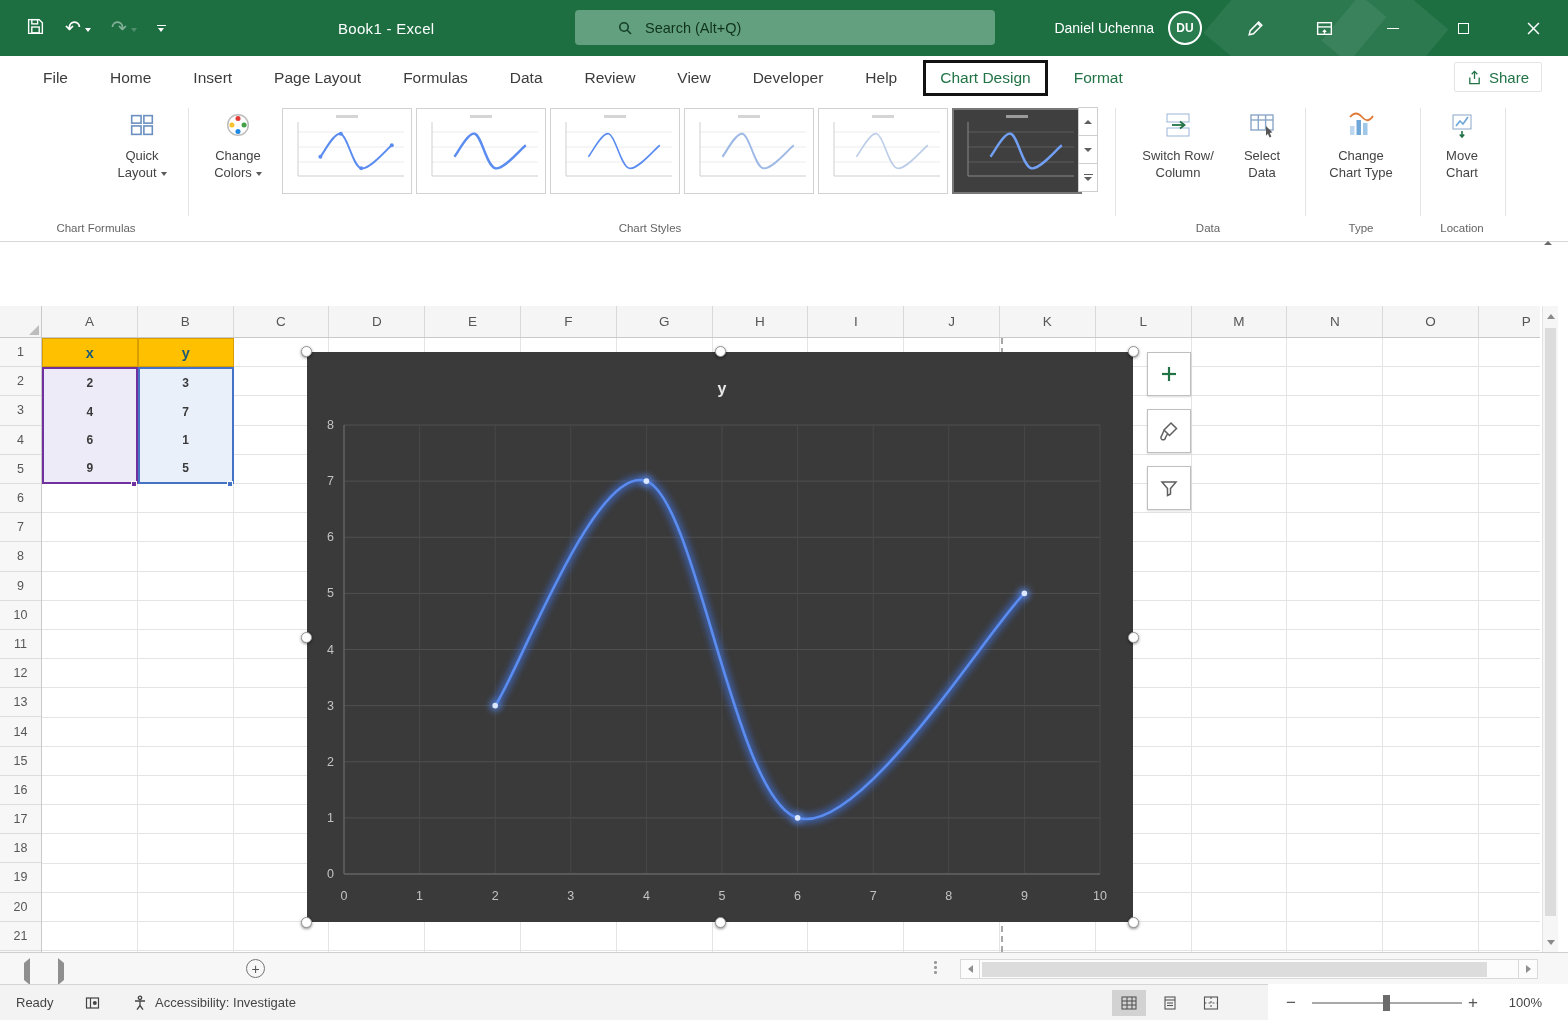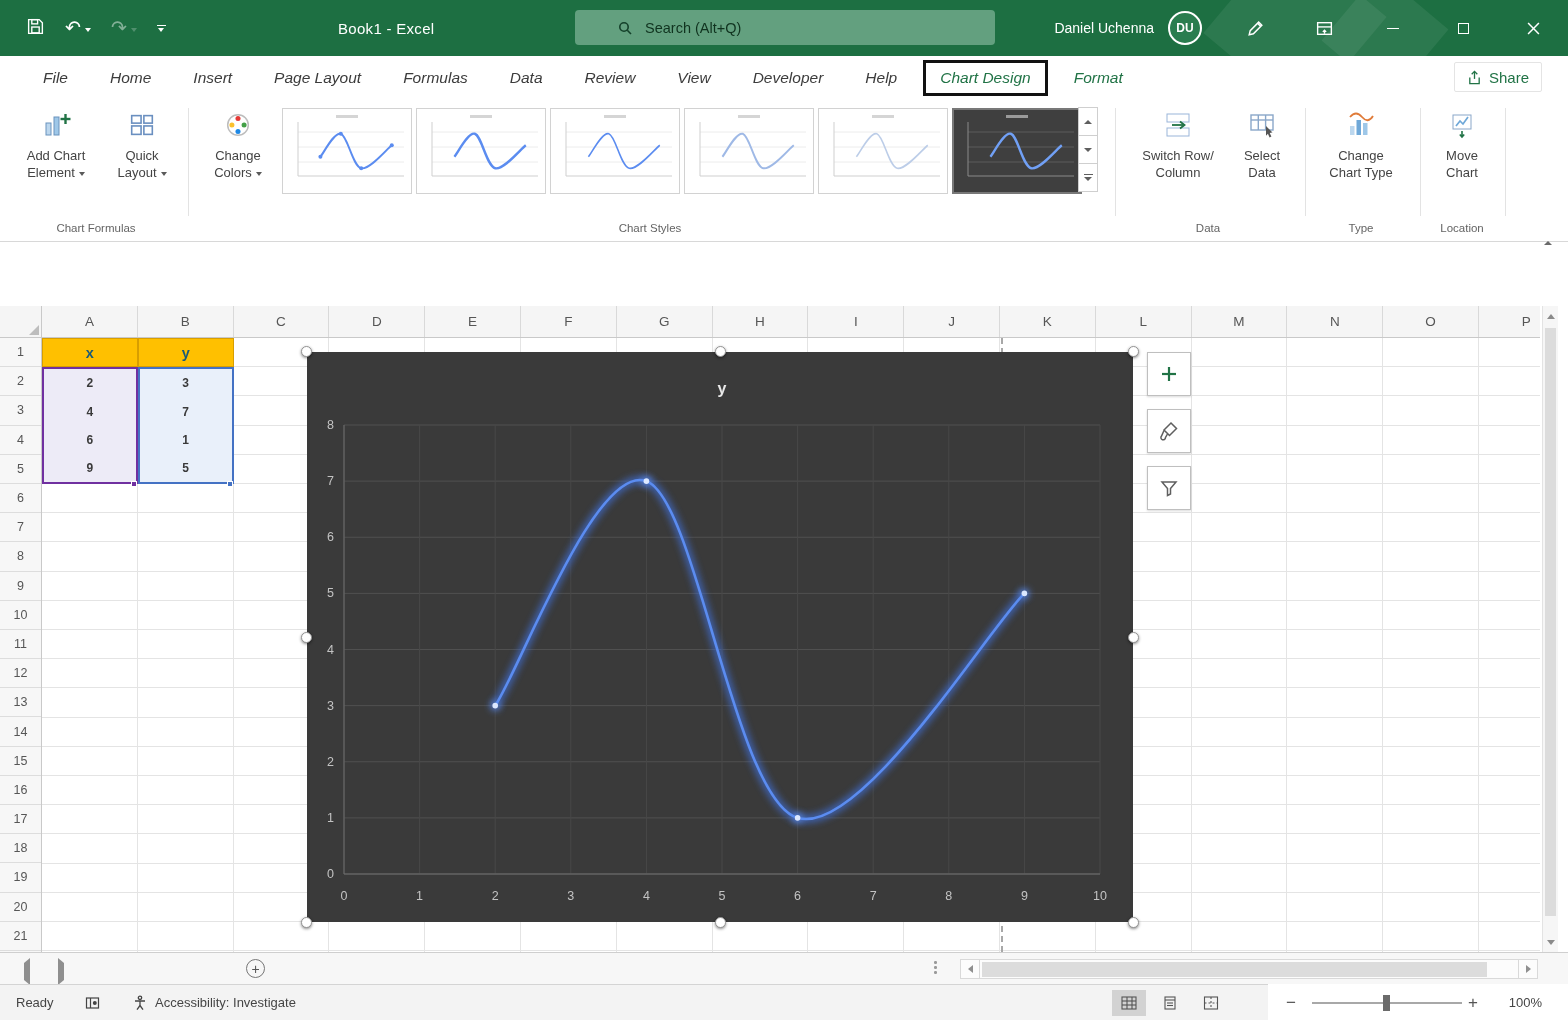--- a/index.html
+++ b/index.html
@@ -25,21 +25,21 @@
   .tb-user{position:absolute;left:1002px;top:0;width:152px;height:56px;display:flex;align-items:center;justify-content:flex-end;font-size:14px;}
   .avatar{position:absolute;left:1168px;top:11px;width:34px;height:34px;border-radius:50%;border:2px solid #fff;
           display:flex;align-items:center;justify-content:center;font-size:12px;font-weight:bold;background:#2a7d4f;}
   .tb-ico{position:absolute;top:0;height:56px;width:44px;display:flex;align-items:center;justify-content:center;}
   .winbtn{position:absolute;top:0;height:56px;width:70px;display:flex;align-items:center;justify-content:center;}
   .wline{width:12px;height:0;border-top:1.5px solid #fff;}
   .wrect{width:11px;height:11px;border:1.5px solid #fff;}
 
   
   .tabrow{position:absolute;left:0;top:56px;width:1568px;height:44px;background:#fff;display:flex;align-items:center;padding-left:22px;}
-  .rtab{font-size:15.5px;color:#3c3c3c;padding:0 21px;white-space:nowrap;font-style:italic;}
+  .rtab{font-size:15.5px;color:#3c3c3c;padding:0 21px;white-space:nowrap;}
   .rtab.ctx{color:#217346;}
   .hl-box{border:3px solid #121212;margin:0 5px;padding:6px 14px;display:flex;align-items:center;}
   .hl-box .rtab{padding:0;}
   .share-btn{position:absolute;right:26px;top:62px;height:30px;display:flex;align-items:center;gap:7px;
              color:#217346;font-size:15px;padding:0 12px;border:1px solid #e4e4e4;border-radius:2px;background:#fff;}
 
   
   .ribbon{position:absolute;left:0;top:100px;width:1568px;height:142px;background:#fff;border-bottom:1px solid #d8d8d8;}
   .vdiv{position:absolute;top:8px;height:108px;width:1px;background:#e3e3e3;}
   .bigbtn{position:absolute;top:8px;display:flex;flex-direction:column;align-items:center;text-align:center;
@@ -216,34 +216,20 @@
     <span>Share</span>
   </div>
 
   <div class="ribbon">
     <div class="vdiv" style="left:188px;"></div>
     <div class="vdiv" style="left:1115px;"></div>
     <div class="vdiv" style="left:1305px;"></div>
     <div class="vdiv" style="left:1420px;"></div>
     <div class="vdiv" style="left:1505px;"></div>
 
-    <div class="bigbtn" style="left:10px;width:92px;">
-      <span class="ic">
-        <svg width="32" height="32" viewBox="0 0 32 32">
-            <rect x="6" y="14" width="5" height="12" fill="#bcd7ee" stroke="#6a93bd"></rect>
-            <rect x="14" y="8" width="5" height="18" fill="#9ec7e8" stroke="#6a93bd"></rect>
-            <g stroke="#217346" stroke-width="2.4">
-              <line x1="25.5" y1="5" x2="25.5" y2="15"></line>
-              <line x1="20.5" y1="10" x2="30.5" y2="10"></line>
-            </g>
-          </svg>
-      </span>
-      <div>Add Chart</div>
-      <div><span>Element</span><span class="caret"></span></div>
-    </div>
 
     <div class="bigbtn" style="left:104px;width:76px;">
       <span class="ic">
         <svg width="30" height="30" viewBox="0 0 32 32" fill="none" stroke="#6a8fc0" stroke-width="1.7">
             <rect x="5" y="6" width="10" height="8"></rect>
             <rect x="18" y="6" width="9" height="8"></rect>
             <rect x="5" y="17" width="10" height="9"></rect>
             <rect x="18" y="17" width="9" height="9"></rect>
           </svg>
       </span>

